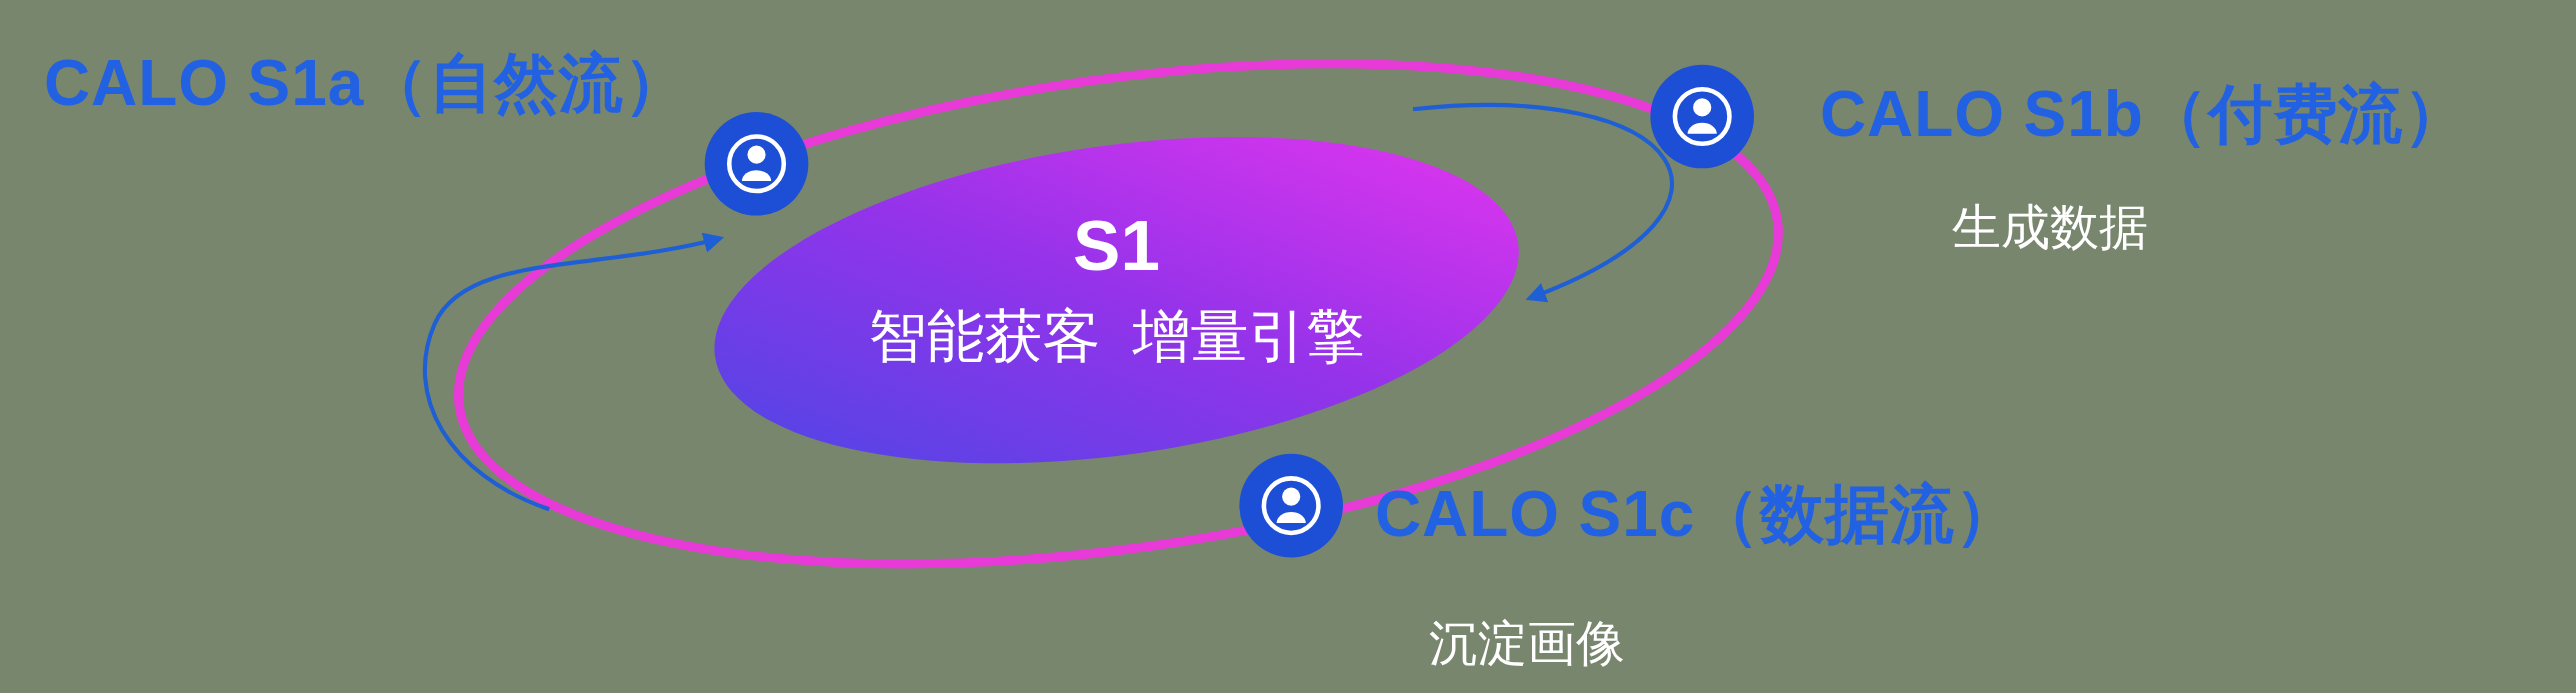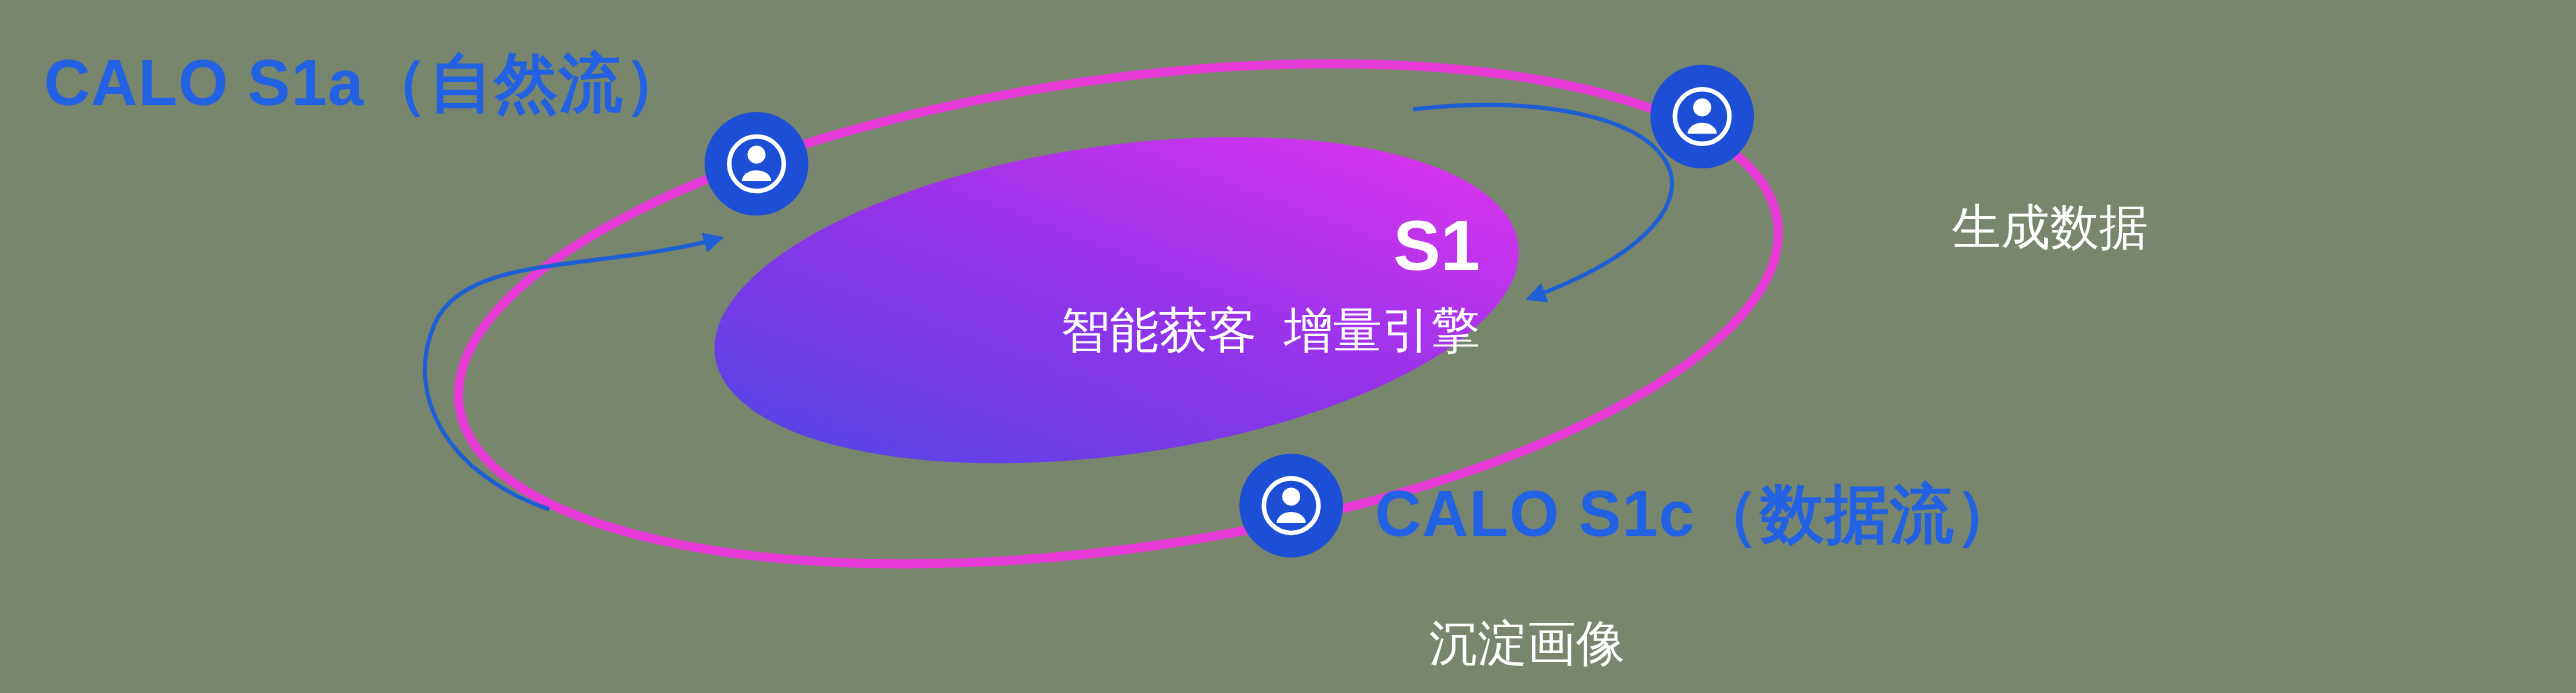--- a/index.html
+++ b/index.html
@@ -29,25 +29,25 @@
     font-size:49px;font-weight:500;white-space:nowrap;
   }
   .lbl-s1a{left:44px;top:40px;}
   .sub-s1a{left:440px;top:151px;}
   .lbl-s1b{left:1820px;top:71px;}
   .sub-s1b{left:1952px;top:195px;text-align:center;}
   .lbl-s1c{left:1375px;top:471px;}
   .sub-s1c{left:1429px;top:591px;margin-top:20px;}
   .core-text{
     position:absolute;left:753px;top:207px;width:727px;
-    text-align:right;color:var(--text-white,#ffffff);
+    text-align:center;color:var(--text-white,#ffffff);
     pointer-events:none;
   }
   .core-title{font-size:71px;font-weight:600;line-height:1.1;}
-  .core-subtitle{font-size:49px;font-weight:500;margin-top:12.7px;white-space:pre;}
+  .core-subtitle{font-size:58px;font-weight:500;margin-top:12.7px;white-space:pre;}
 </style>
 </head>
 <body>
 
 <div class="stage">
 
   <svg class="art" viewBox="0 0 2833 763" xmlns="http://www.w3.org/2000/svg" xmlns:xlink="http://www.w3.org/1999/xlink">
     <defs>
       <linearGradient id="coreGrad" x1="0" y1="0.85" x2="1" y2="0.15">
         <stop offset="0" style="stop-color:var(--core-gradient-start,#4f46e5)"></stop>
@@ -83,19 +83,20 @@
     </g>
   </svg>
 
   <div class="core-text">
     <div class="core-title">S1</div>
     <div class="core-subtitle">智能获客  增量引擎</div>
   </div>
 
   <div class="lbl lbl-s1a">CALO S1a（自然流）</div>
 
+  <div class="lbl lbl-s1b">CALO S1b（付费流）</div>
   <div class="sub sub-s1b">生成数据</div>
 
   <div class="lbl lbl-s1c">CALO S1c（数据流）</div>
   <div class="sub sub-s1c">沉淀画像</div>
 
 </div>
 
 
 </body></html>

